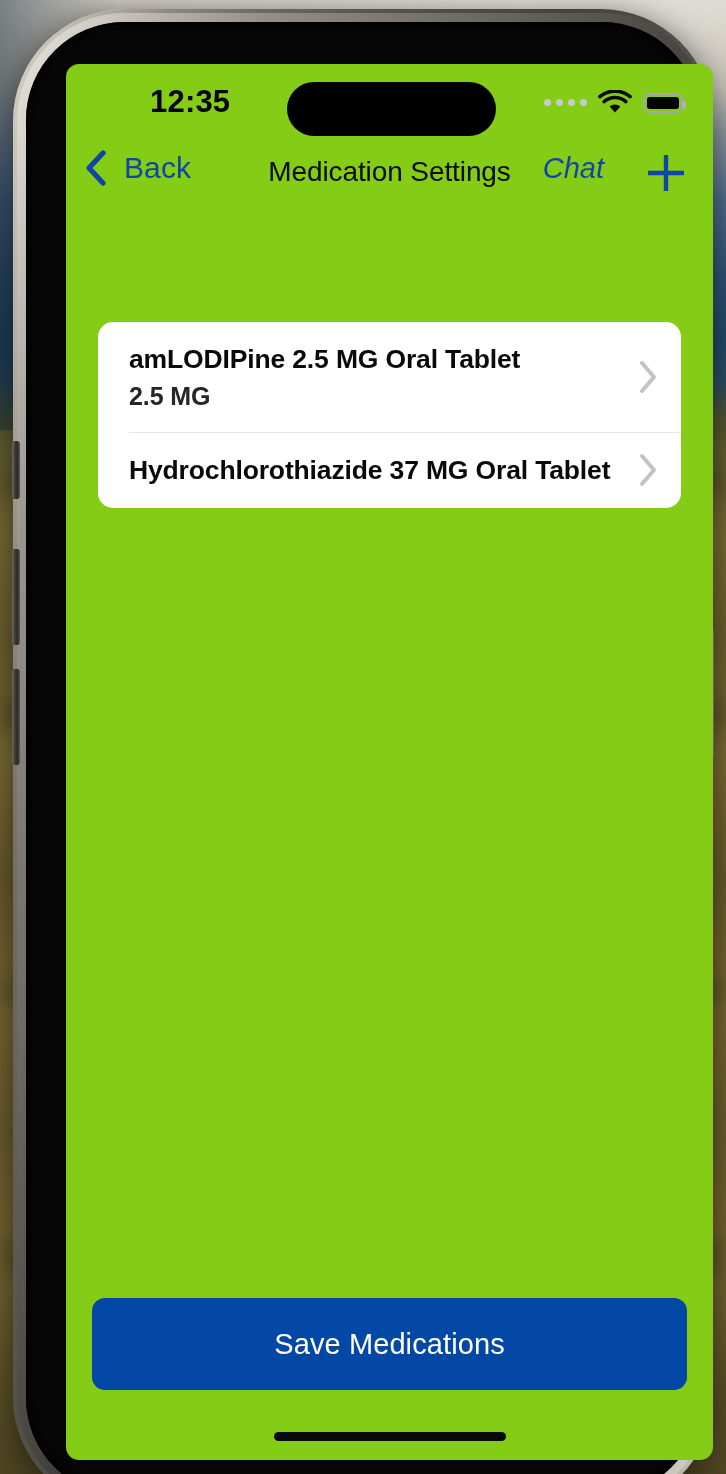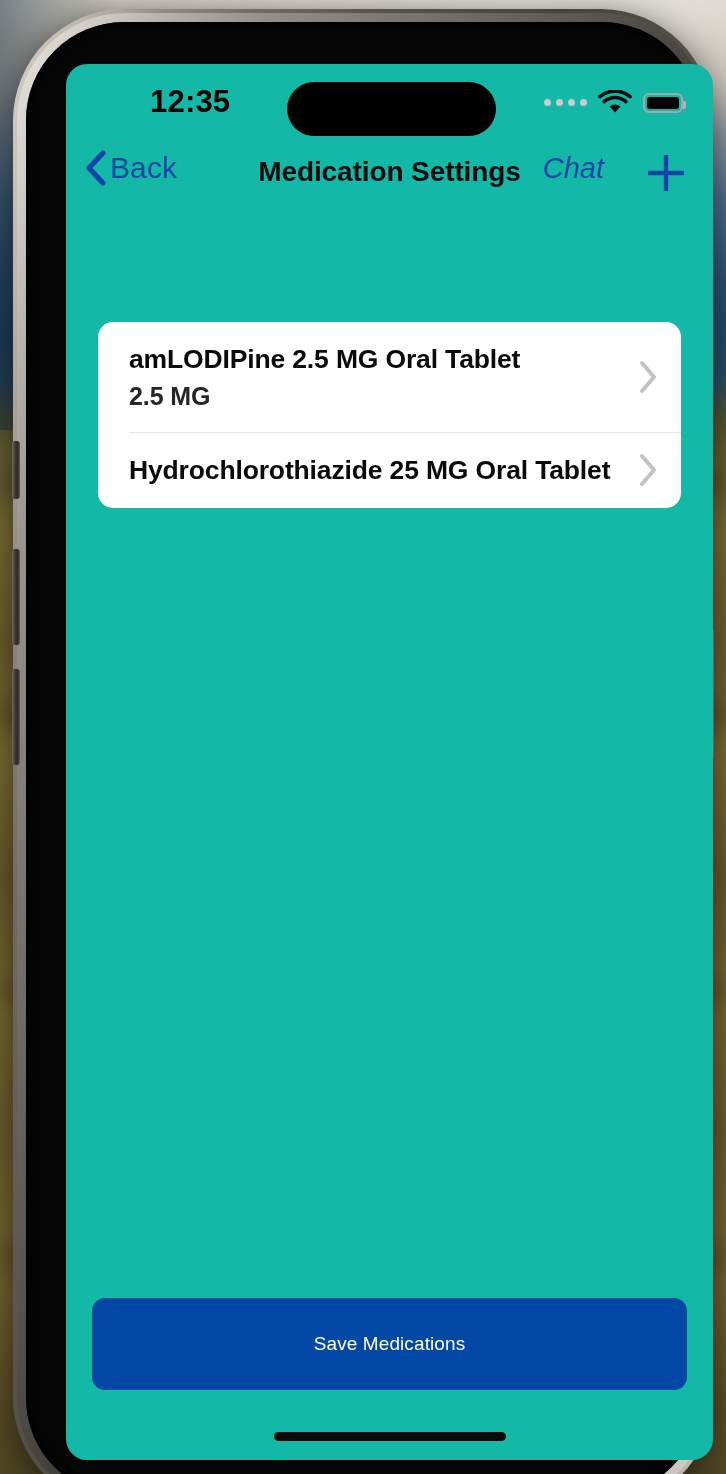--- a/index.html
+++ b/index.html
@@ -65,22 +65,22 @@
     position:absolute; left:13px; top:13px; right:13px; bottom:13px;
     border-radius:98px;
     background:#050505;
     box-shadow:inset 0 0 4px 2px #000;
   }
   
   #screen {
     position:absolute;
     left:40px; top:42px;
     width:647px; height:1396px;
-    border-radius:21px;
-    background:#14b8a6;
+    border-radius:13px;
+    background:#84cc16;
     overflow:hidden;
   }
 
   
   .side-btn {
     position:absolute;
     background:linear-gradient(to right,#6d6a64,#3b3936 40%,#2d2b29 70%,#5e5b56);
     border-radius:3px;
   }
   #btn-silent { left:-1px; top:432px;  width:8px;  height:58px; }
@@ -118,28 +118,28 @@
     position:absolute; right:-5px; top:6px; width:3px; height:8px;
     background:#b3b3b9; border-radius:0 2px 2px 0;
   }
 
   
   #nav-bar {
     position:absolute; left:0; top:72px; width:647px; height:78px;
   }
   #back-button {
     position:absolute; left:9px; top:8px;
-    display:flex; align-items:center; gap:3px;
+    display:flex; align-items:center; gap:17px;
     padding:6px 10px; cursor:pointer;
   }
   #back-label { font-size:30px; color:#1146a8; letter-spacing:.1px; }
   #nav-title {
     position:absolute; left:0; right:0; top:20px;
     text-align:center;
-    font-size:28px; font-weight:bold; color:#0b0b0d;
+    font-size:28px; font-weight:normal; color:#0b0b0d;
     letter-spacing:-.1px;
   }
   #chat-button {
     position:absolute; right:109px; top:16px;
     font-size:29px; color:#1146a8; cursor:pointer;font-style:italic;
   }
   #add-button {
     position:absolute; right:20px; top:10px;
     width:54px; height:54px; cursor:pointer;
   }
@@ -178,21 +178,21 @@
 
   
   #save-button {
     position:absolute; left:26px; bottom:70px;
     width:595px; height:92px;
     background:#0448a5;
     border-radius:13px;
     border:none;
     color:#fff;
     font-family:"Liberation Sans", sans-serif;
-    font-size:19px;
+    font-size:29px;
     letter-spacing:.1px;
     cursor:pointer;
   }
 
   
   #home-indicator {
     position:absolute; left:50%; transform:translateX(-50%);
     bottom:19px;
     width:232px; height:9px;
     background:#0a0a0a; border-radius:5px;
@@ -271,21 +271,21 @@
               <div class="med-name">amLODIPine 2.5 MG Oral Tablet</div>
               <div class="med-dose">2.5 MG</div>
             </div>
             <svg class="chevron" width="22" height="36" viewBox="0 0 22 36">
               <path d="M5 4 L17 18 L5 32" stroke="#c2c2c7" stroke-width="4" fill="none" stroke-linecap="round" stroke-linejoin="round"></path>
             </svg>
           </div>
 
           <div class="med-row">
             <div class="med-text">
-              <div class="med-name">Hydrochlorothiazide 25 MG Oral Tablet</div>
+              <div class="med-name">Hydrochlorothiazide 37 MG Oral Tablet</div>
             </div>
             <svg class="chevron" width="22" height="36" viewBox="0 0 22 36">
               <path d="M5 4 L17 18 L5 32" stroke="#c2c2c7" stroke-width="4" fill="none" stroke-linecap="round" stroke-linejoin="round"></path>
             </svg>
           </div>
 
         </div>
 
         <button id="save-button">Save Medications</button>
 

